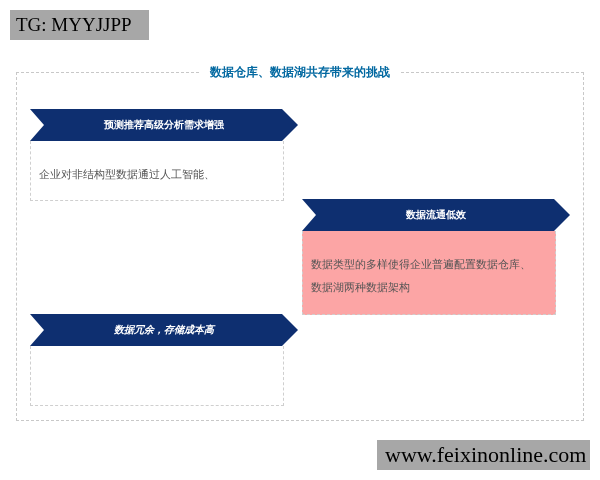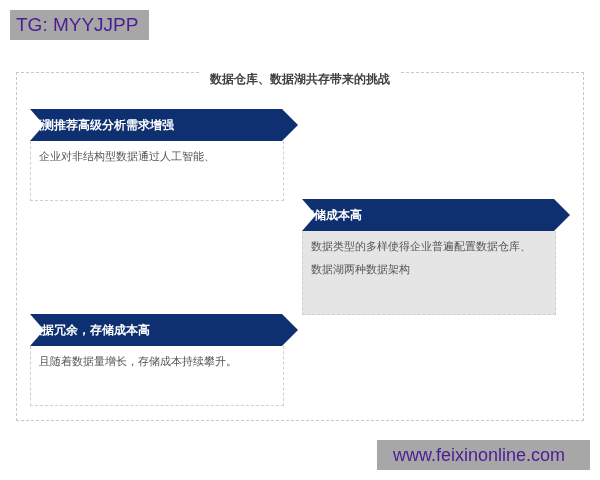--- a/index.html
+++ b/index.html
@@ -1,31 +1,31 @@
 <!DOCTYPE html>
 <html><head>
 <meta charset="utf-8">
 <style>
   html, body { margin:0; padding:0; }
   body { width:600px; height:480px; background:#ffffff; position:relative; overflow:hidden;
          font-family:"DejaVu Sans", sans-serif; }
-  .wm { position:absolute; background:#a7a7a7; color:#4c1d95; font-family:Liberation Sans, sans-serif; }
+  .wm { position:absolute; background:#a7a7a7; color:#000000; font-family:Liberation Serif, serif; }
   .wm-tl { left:10px; top:10px; width:139px; height:30px; font-size:19px; line-height:30px; padding-left:6px; box-sizing:border-box; }
-  .wm-br { left:377px; top:440px; width:213px; height:30px; font-size:18px; line-height:30px; padding-left:16px; box-sizing:border-box; }
+  .wm-br { left:377px; top:440px; width:213px; height:30px; font-size:22px; line-height:30px; padding-left:8px; box-sizing:border-box; }
   .outer { position:absolute; left:16px; top:72px; width:568px; height:349px;
            border:1px dashed #c8c8c8; box-sizing:border-box; }
   .title { position:absolute; left:200px; top:62px; width:200px; height:20px; background:#ffffff;
-           text-align:center; font-size:12px; font-weight:bold; color:#404040; line-height:20px;margin-top:7px; }
-  .banner { position:absolute; height:20px; color:#fff; font-size:12px; font-weight:bold;
-            line-height:32px; }
+           text-align:center; font-size:12px; font-weight:bold; color:#0369a1; line-height:20px; }
+  .banner { position:absolute; height:20px; color:#fff; font-size:10px; font-weight:bold;
+            text-align:center; line-height:32px; }
   .banner svg { position:absolute; left:0; top:0; }
   .banner span { position:relative; }
   .box { position:absolute; border:1px dashed #cfcfcf; box-sizing:border-box; font-size:11px;
-         color:#555; line-height:23px; padding:4px 8px; border-top:none; }
-  .box.alt { background:#e5e5e5; }
+         color:#555; line-height:23px; padding:22px 8px; border-top:none; }
+  .box.alt { background:#fca5a5; }
 </style>
 </head>
 <body>
 
 <div class="wm wm-tl">TG: MYYJJPP</div>
 
 <div class="outer"></div>
 <div class="title">数据仓库、数据湖共存带来的挑战</div>
 
 <div class="banner" style="left:30px; top:109px; width:268px;">
@@ -35,30 +35,29 @@
   <span>预测推荐高级分析需求增强</span>
 </div>
 <div class="box" style="left:30px; top:141px; width:254px; height:60px;">
   <div>企业对非结构型数据通过人工智能、</div>
 </div>
 
 <div class="banner" style="left:302px; top:199px; width:268px;">
   <svg width="268" height="32">
       <polygon points="0,0 252,0 268,16 252,32 0,32 14,16" fill="#0e2f70"></polygon>
     </svg>
-  <span>存储成本高</span>
+  <span>数据流通低效</span>
 </div>
 <div class="box alt" style="left:302px; top:231px; width:254px; height:84px;">
   <div>数据类型的多样使得企业普遍配置数据仓库、</div>
   <div>数据湖两种数据架构</div>
 </div>
 
-<div class="banner" style="left:30px; top:314px; width:268px;">
+<div class="banner" style="left:30px; top:314px; width:268px;font-style:italic;">
   <svg width="268" height="32">
       <polygon points="0,0 252,0 268,16 252,32 0,32 14,16" fill="#0e2f70"></polygon>
     </svg>
   <span>数据冗余，存储成本高</span>
 </div>
 <div class="box" style="left:30px; top:346px; width:254px; height:60px;">
-  <div>且随着数据量增长，存储成本持续攀升。</div>
 </div>
 
 <div class="wm wm-br">www.feixinonline.com</div>
 
 </body></html>

